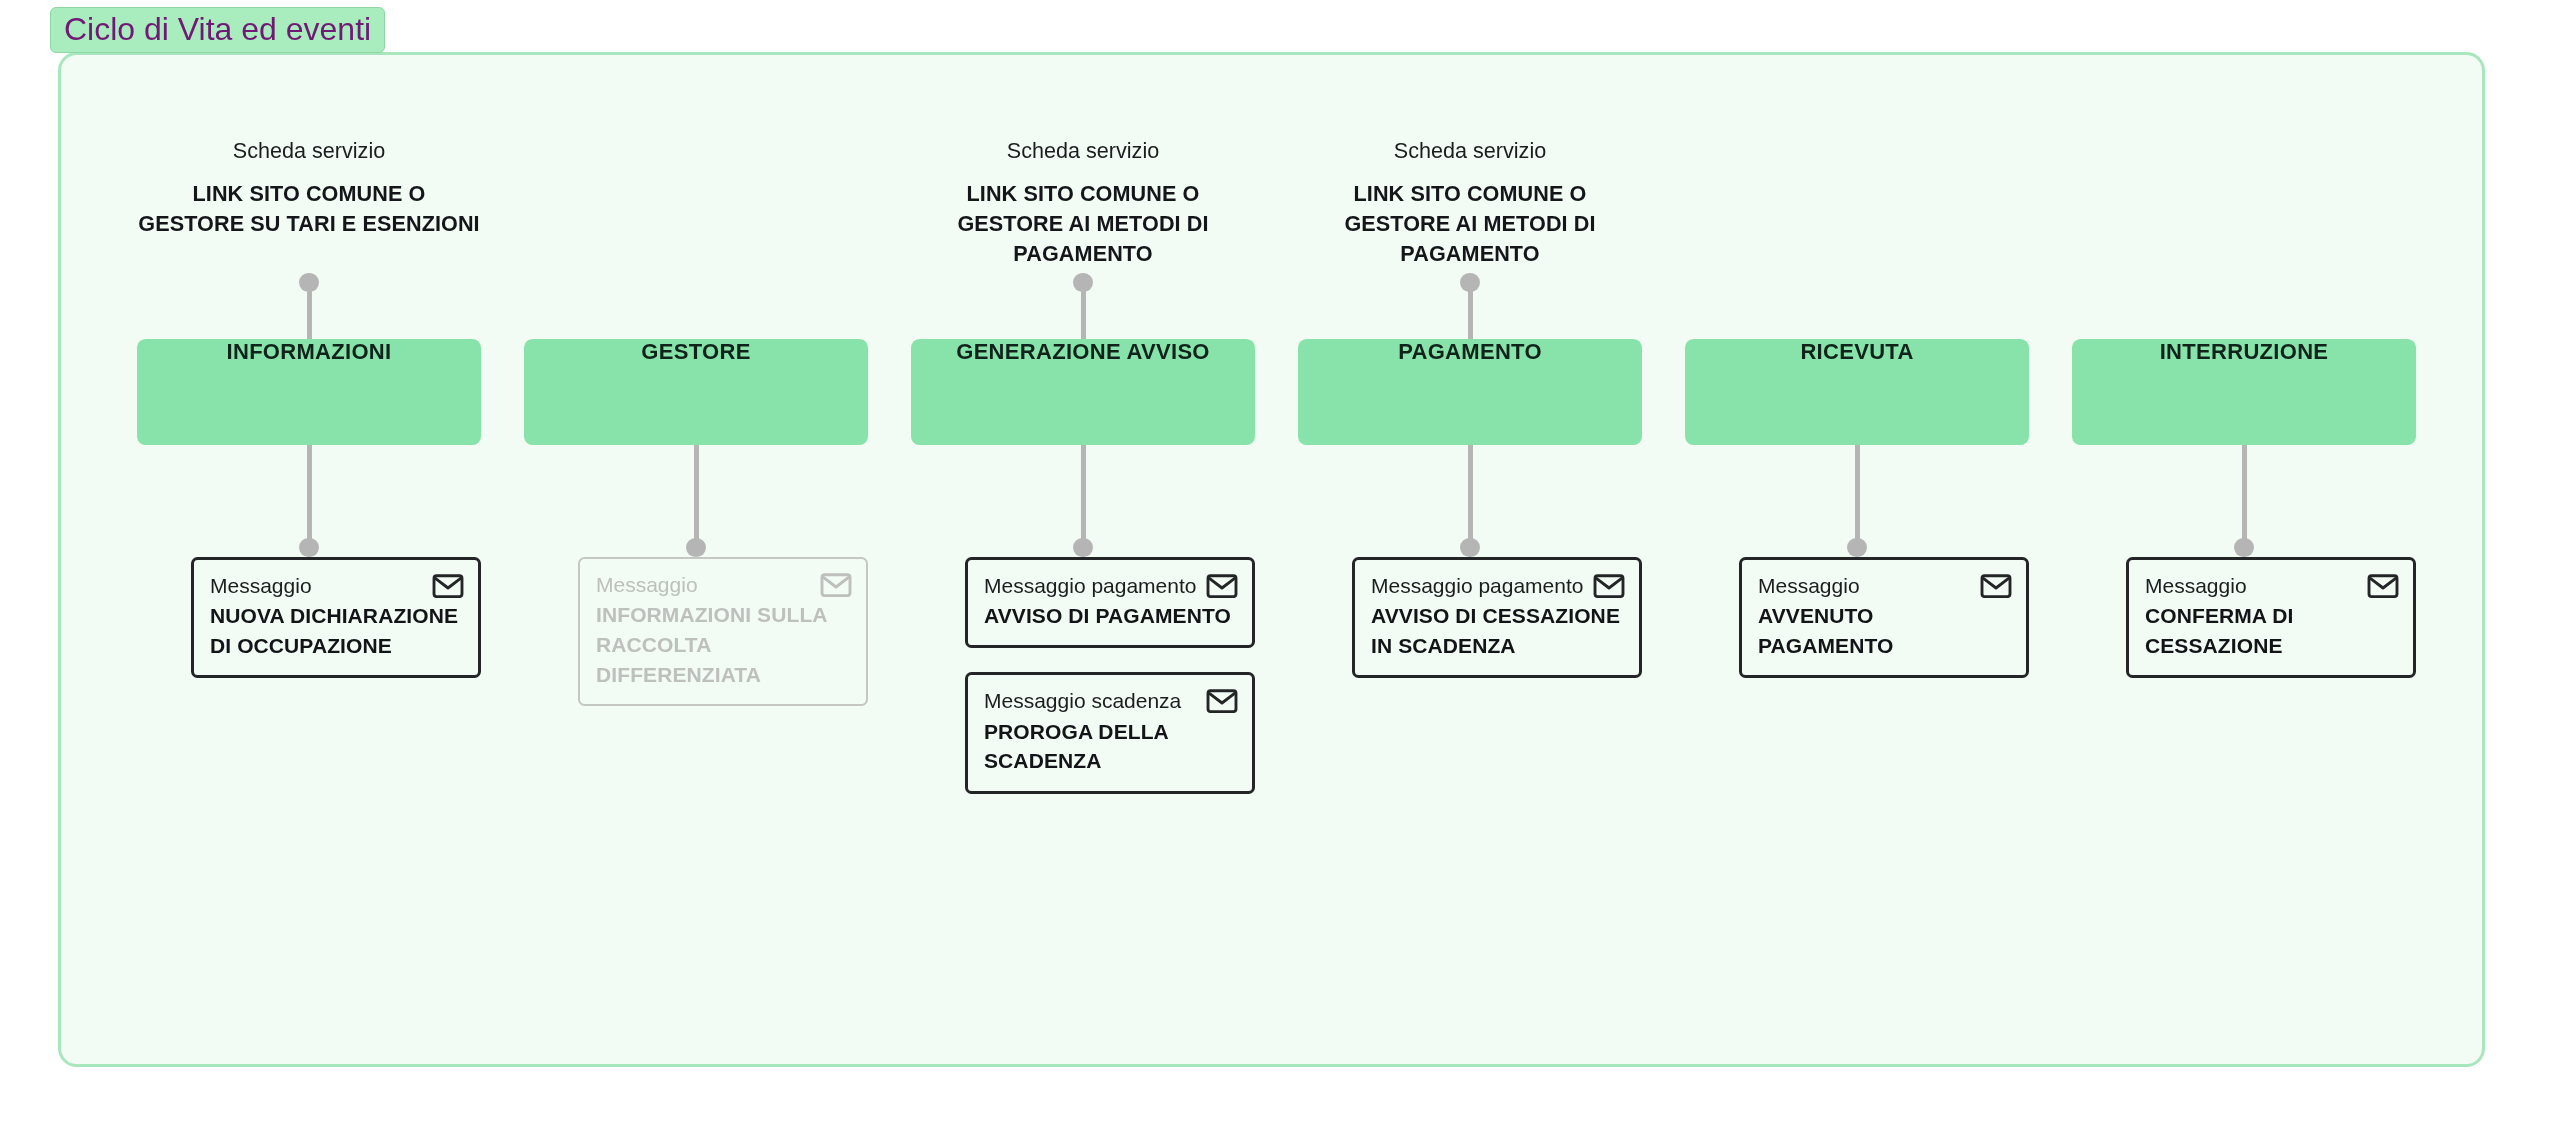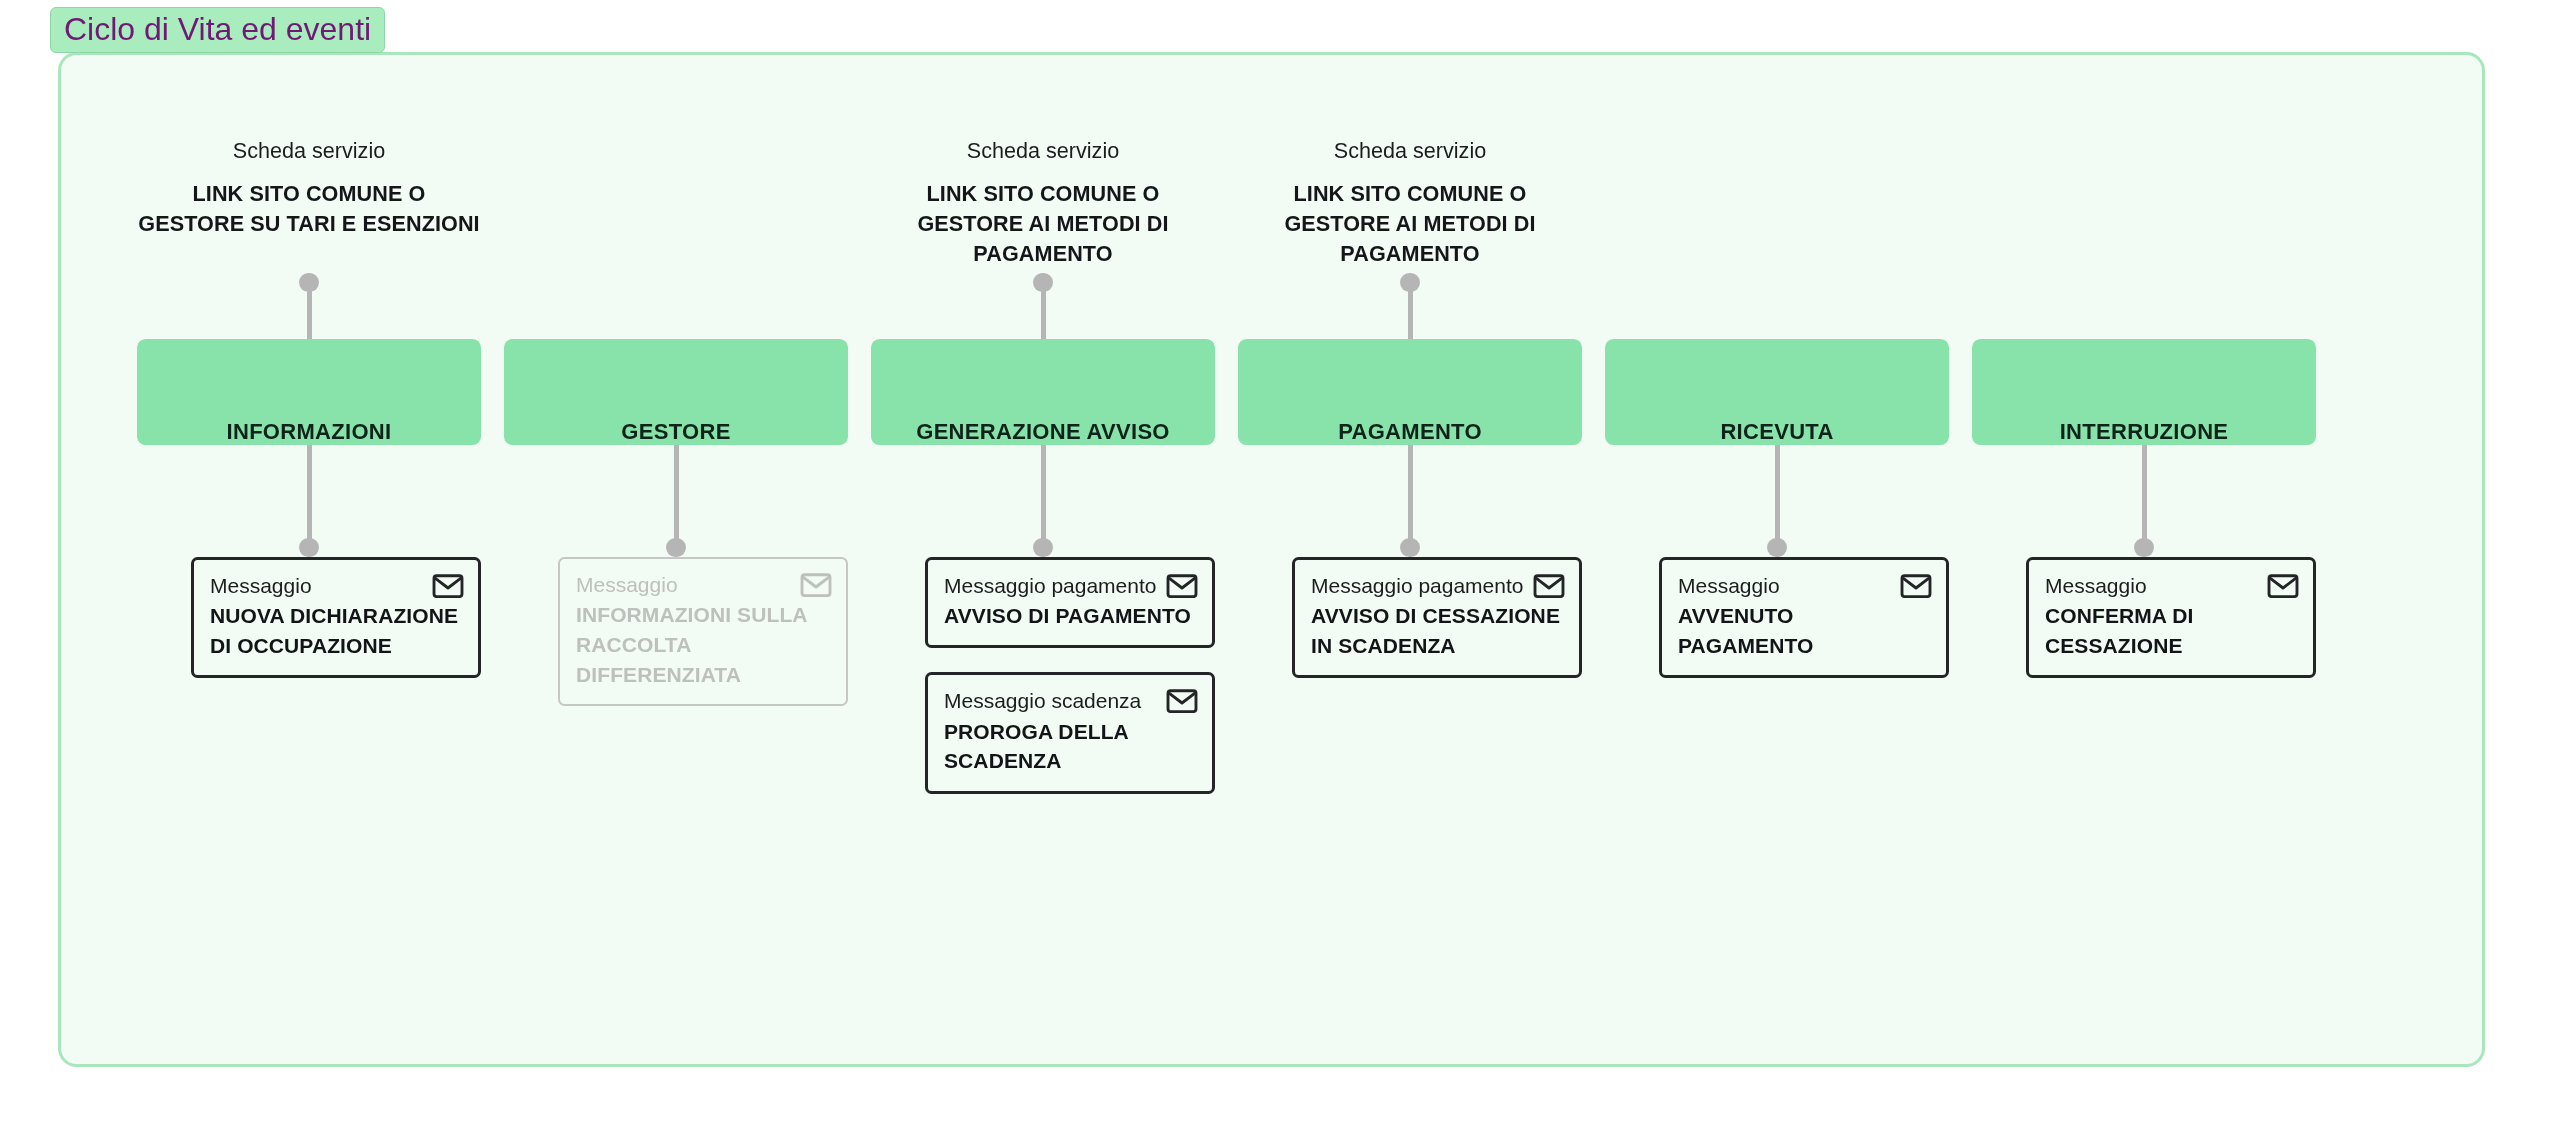--- a/index.html
+++ b/index.html
@@ -44,21 +44,21 @@
     box-sizing: border-box;
   }
 
   
   #columns {
     position: absolute;
     left: 137px;
     top: 129px;
     width: 2286px;
     display: flex;
-    gap: 23px;
+    gap: 43px;
   }
   .column {
     width: 344px;
     display: flex;
     flex-direction: column;
     align-items: center;
     position: relative;
   }
 
   
@@ -116,21 +116,21 @@
   .conn-bottom .conn-line { margin-bottom: -1.4px; }
   .conn-bottom { flex-direction: column-reverse; }
 
   
   .phase-box {
     width: 100%;
     height: 106px;
     background: #87E3A9;
     border-radius: 8.6px;
     display: flex;
-    align-items: flex-end;
+    align-items: flex-start;
     justify-content: center;
     color: #10231A;
     font-weight: bold;
     font-size: 22px;
     letter-spacing: 0.3px;
     box-sizing: border-box;
   }
 
   
   .cards {

